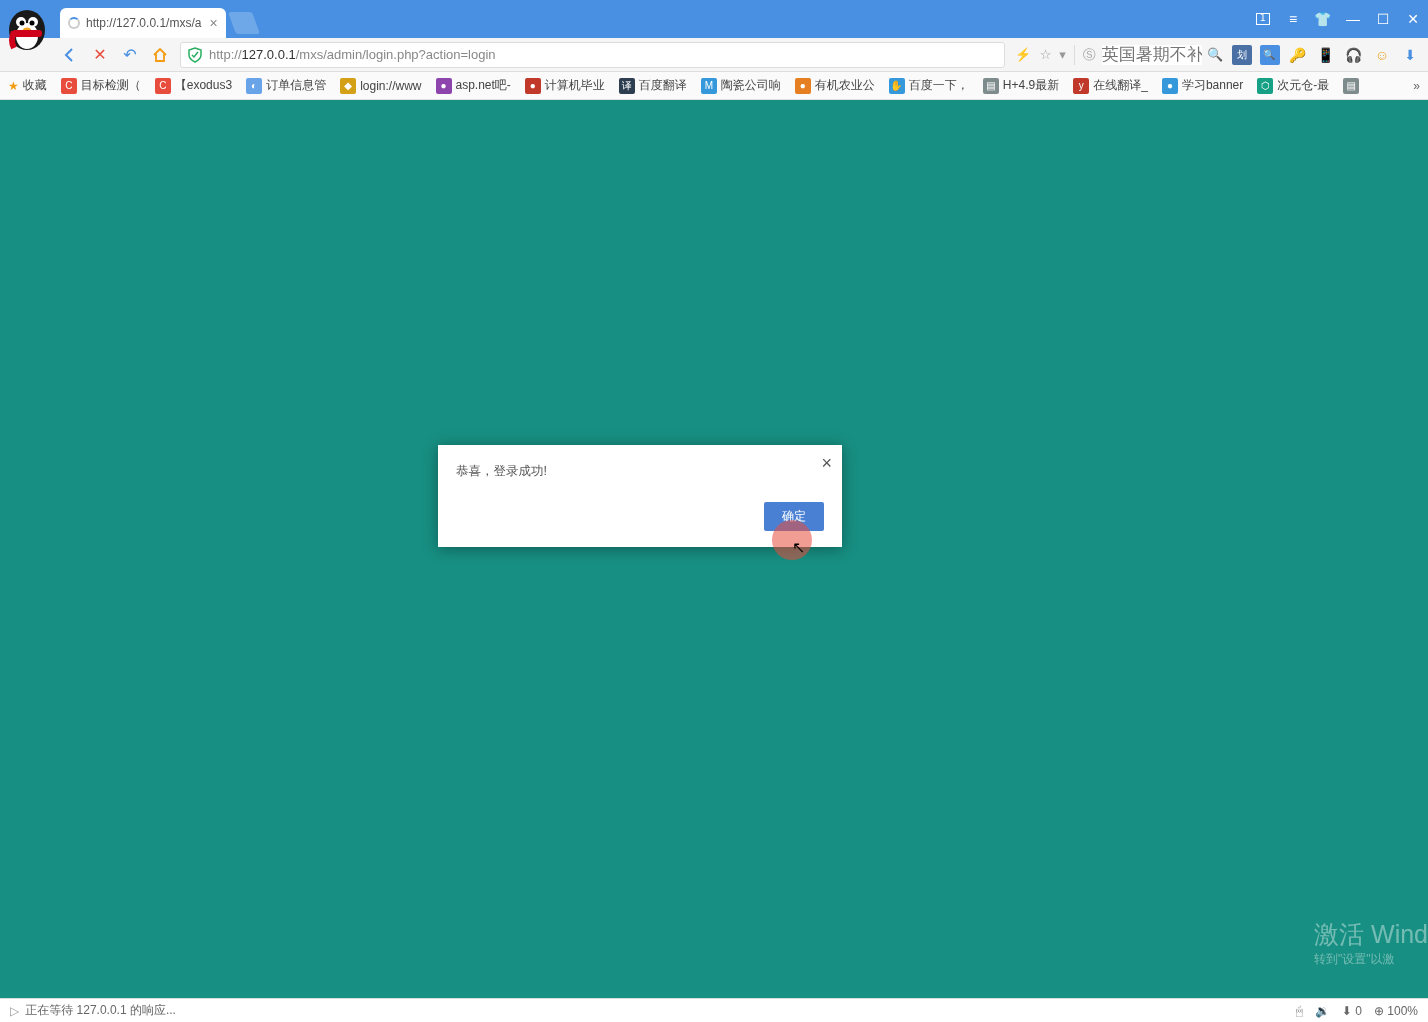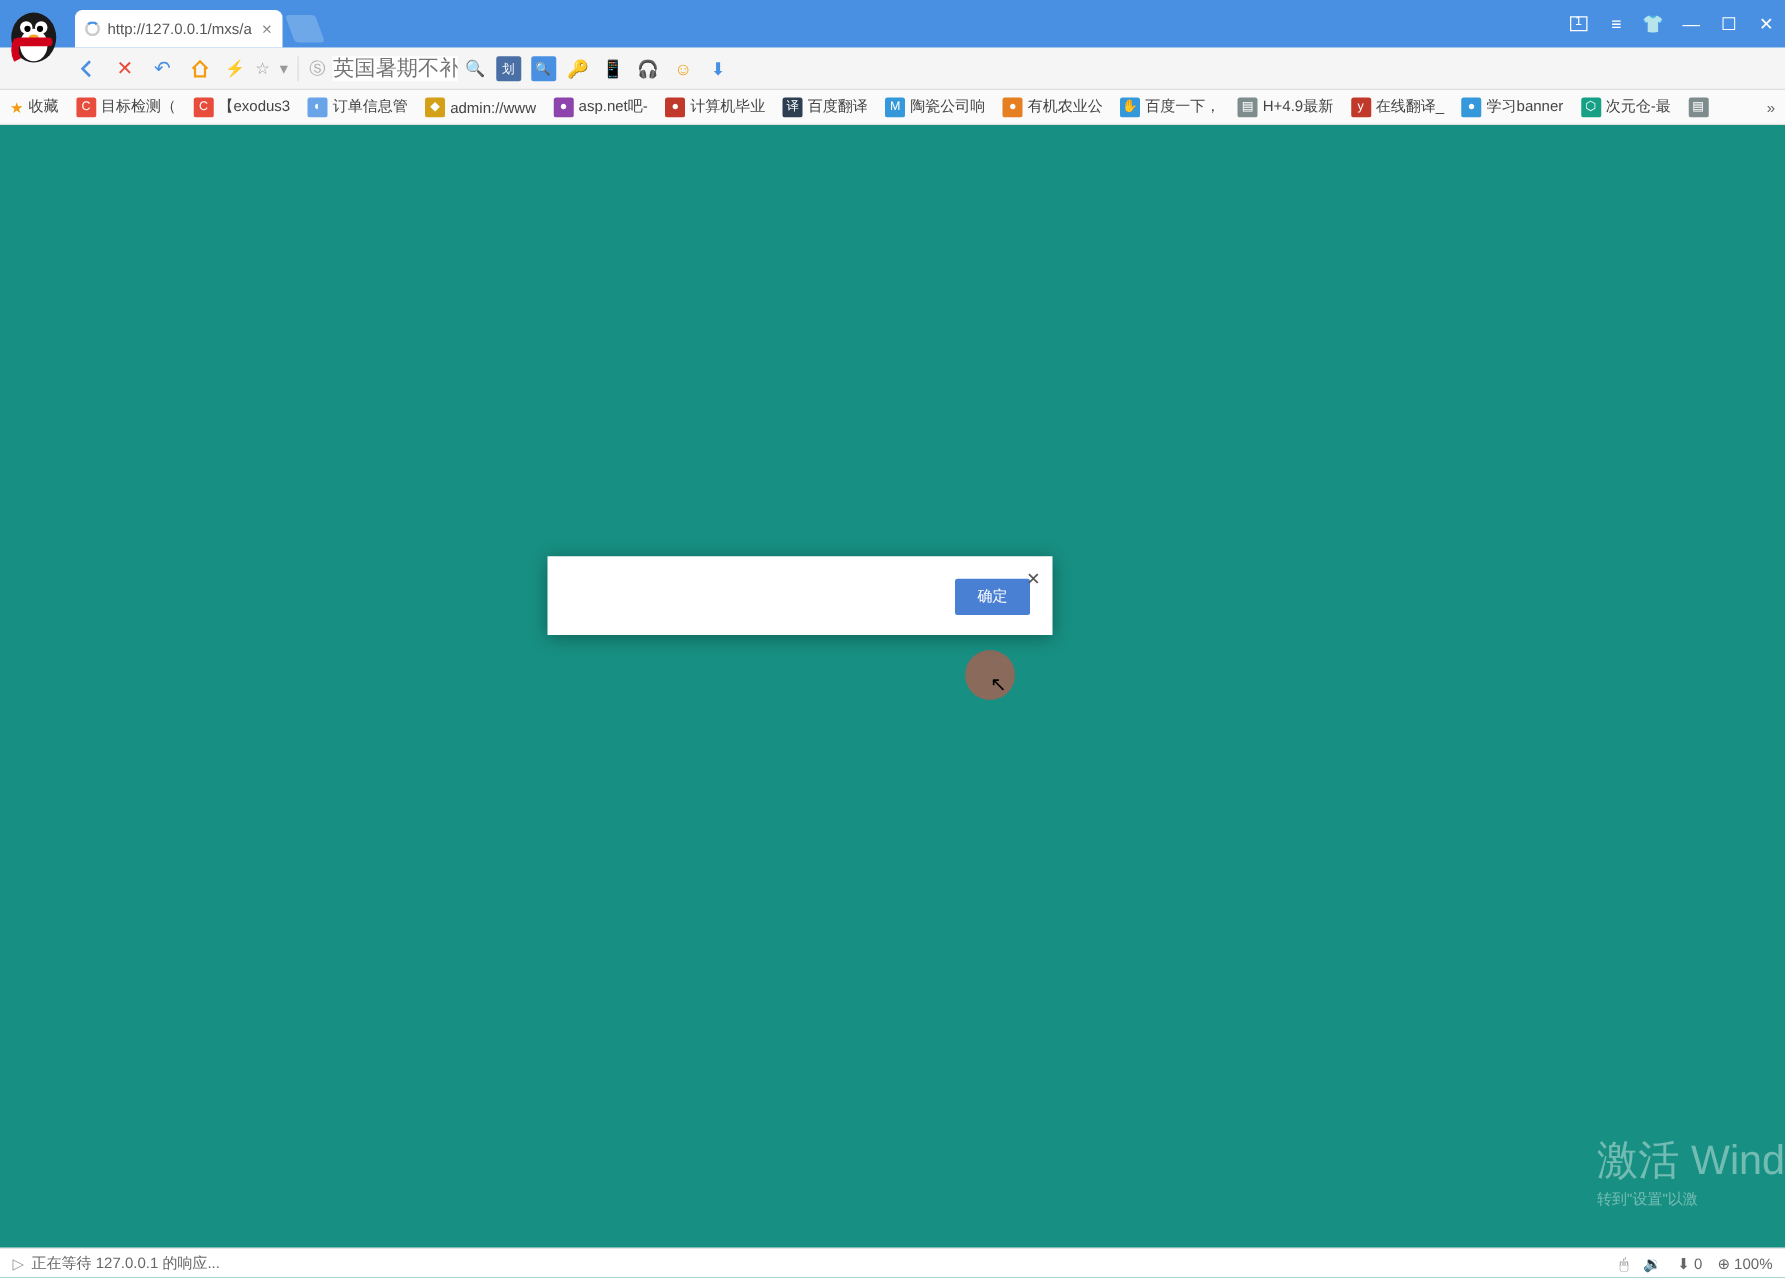--- a/index.html
+++ b/index.html
@@ -49,21 +49,21 @@
 .dialog-msg { font-size: 12.5px; color: #555; margin-bottom: 22px; }
 .dialog-btn { float: right; background: #4a80d4; color: #fff; border: none; padding: 6px 18px; font-size: 12px; border-radius: 2px; cursor: pointer; }
 .dialog::after { content: ""; display: block; clear: both; }
 
 
 .cursor-spot { position: absolute; width: 40px; height: 40px; background: rgba(231,76,60,0.55); border-radius: 50%; pointer-events: none; }
 .cursor-arrow { position: absolute; font-size: 16px; color: #000; pointer-events: none; }
 
 
 .watermark { position: absolute; right: 0; bottom: 30px; color: rgba(255,255,255,0.4); text-align: left; pointer-events: none; }
-.watermark .w1 { font-size: 33px; margin-top: 36px; }
+.watermark .w1 { font-size: 25px; margin-top: 36px; }
 .watermark .w2 { font-size: 12px; }
 
 
 .statusbar { height: 24px; background: #fff; border-top: 1px solid #ddd; display: flex; align-items: center; padding: 0 10px; font-size: 12px; color: #666; }
 .statusbar .right { margin-left: auto; display: flex; gap: 12px; align-items: center; }
 
 svg { display: block; }
 </style>
 </head>
 <body>
@@ -106,20 +106,31 @@
         <path d="M10 2 L4 8 L10 14" stroke="#4a90e2" stroke-width="2" fill="none"></path>
       </svg>
     </div>
   <div class="nav-btn red">✕</div>
   <div class="nav-btn">↶</div>
   <div class="nav-btn orange">
       <svg width="16" height="16" viewBox="0 0 16 16">
         <path d="M2 8 L8 2 L14 8 M4 7 V14 H12 V7" stroke="#f39c12" stroke-width="1.8" fill="none"></path>
       </svg>
     </div>
+  <div class="url-wrap">
+    <span class="shield">
+        <svg width="16" height="16" viewBox="0 0 16 16">
+          <path d="M8 1 L14 3 V8 C14 12 8 15 8 15 C8 15 2 12 2 8 V3 Z" fill="none" stroke="#27ae60" stroke-width="1.5"></path>
+          <path d="M5 8 L7 10 L11 5" stroke="#27ae60" stroke-width="1.5" fill="none"></path>
+        </svg>
+      </span>
+    <span class="url">
+      <span>http://</span><b>127.0.0.1</b><span>/mxs/admin/login.php?action=login</span>
+    </span>
+  </div>
   <div class="addr-right">
     <span>⚡</span>
     <span>☆</span>
     <span>▾</span>
     <div class="search-wrap">
       <span style="color:#aaa">Ⓢ</span>
       <input placeholder="英国暑期不补课" style="">
       <span>🔍</span>
     </div>
     <div class="toolbar-icons">
@@ -147,21 +158,21 @@
       <div class="bm">
         <span class="bm-icon" style="background: rgb(231, 76, 60); color: rgb(255, 255, 255); font-size: 10px; text-align: center; line-height: 16px;">C</span>
         <span>【exodus3</span>
       </div>
       <div class="bm">
         <span class="bm-icon" style="background: rgb(106, 164, 232); color: rgb(255, 255, 255); font-size: 10px; text-align: center; line-height: 16px;">◐</span>
         <span>订单信息管</span>
       </div>
       <div class="bm">
         <span class="bm-icon" style="background: rgb(212, 160, 23); color: rgb(255, 255, 255); font-size: 10px; text-align: center; line-height: 16px;">◆</span>
-        <span>admin://www</span>
+        <span>login://www</span>
       </div>
       <div class="bm">
         <span class="bm-icon" style="background: rgb(142, 68, 173); color: rgb(255, 255, 255); font-size: 10px; text-align: center; line-height: 16px;">●</span>
         <span>asp.net吧-</span>
       </div>
       <div class="bm">
         <span class="bm-icon" style="background: rgb(192, 57, 43); color: rgb(255, 255, 255); font-size: 10px; text-align: center; line-height: 16px;">●</span>
         <span>计算机毕业</span>
       </div>
       <div class="bm">
@@ -200,20 +211,21 @@
         <span class="bm-icon" style="background: rgb(127, 140, 141); color: rgb(255, 255, 255); font-size: 10px; text-align: center; line-height: 16px;">▤</span>
         <span></span>
       </div>
     </div>
   <span class="chev">»</span>
 </div>
 
 <div class="page">
   <div class="dialog">
     <div class="dialog-close">×</div>
+    <div class="dialog-msg">恭喜，登录成功!</div>
     <button class="dialog-btn">确定</button>
   </div>
   <div class="cursor-spot" style="left:772px;top:420px"></div>
   <div class="cursor-arrow" style="left:792px;top:438px">↖</div>
   <div class="watermark">
     <div class="w1">激活 Wind</div>
     <div class="w2">转到"设置"以激</div>
   </div>
 </div>
 

